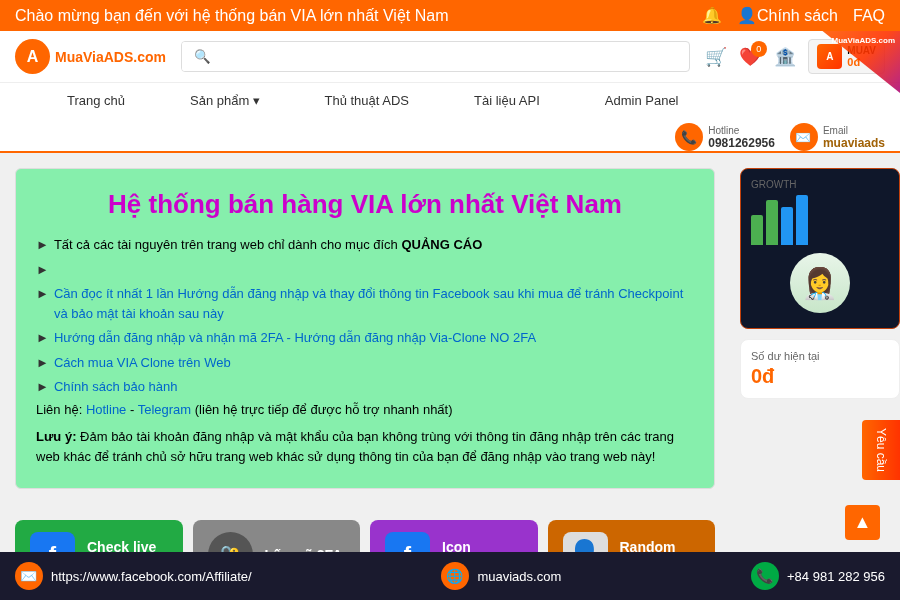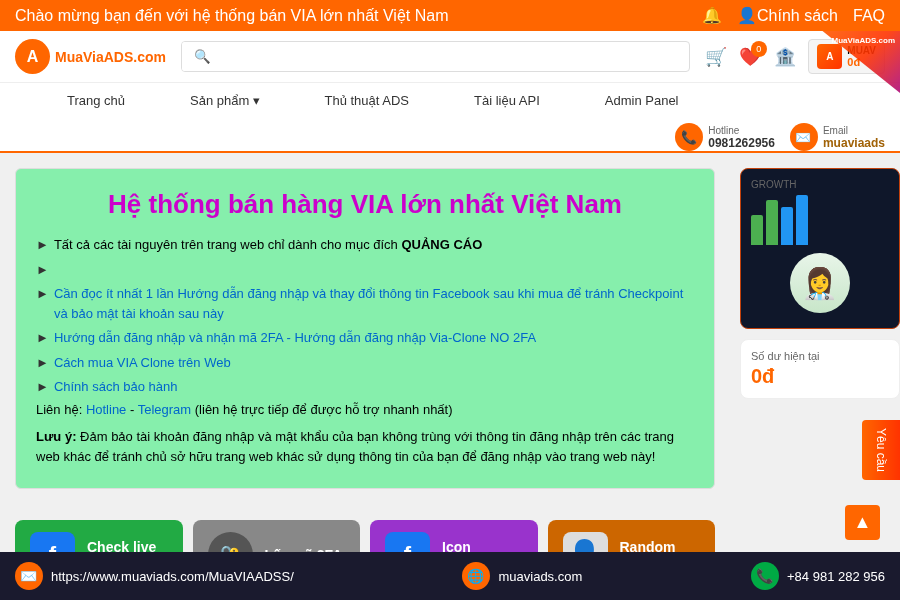--- a/index.html
+++ b/index.html
@@ -417,21 +417,21 @@
     <div class="balance-card">
       <div class="balance-label">Số dư hiện tại</div>
       <div class="balance-val">0đ</div>
     </div>
   </div>
 </div>
 
 <div class="bottom-bar">
   <div class="bottom-item">
     <div class="bottom-icon bi-mail">✉️</div>
-    <span>https://www.muaviads.com/MuaVIAADSS/</span>
+    <span>https://www.facebook.com/Affiliate/</span>
   </div>
   <div class="bottom-item">
     <div class="bottom-icon bi-globe">🌐</div>
     <span>muaviads.com</span>
   </div>
   <div class="bottom-item">
     <div class="bottom-icon bi-phone">📞</div>
     <span>+84 981 282 956</span>
   </div>
 </div>

